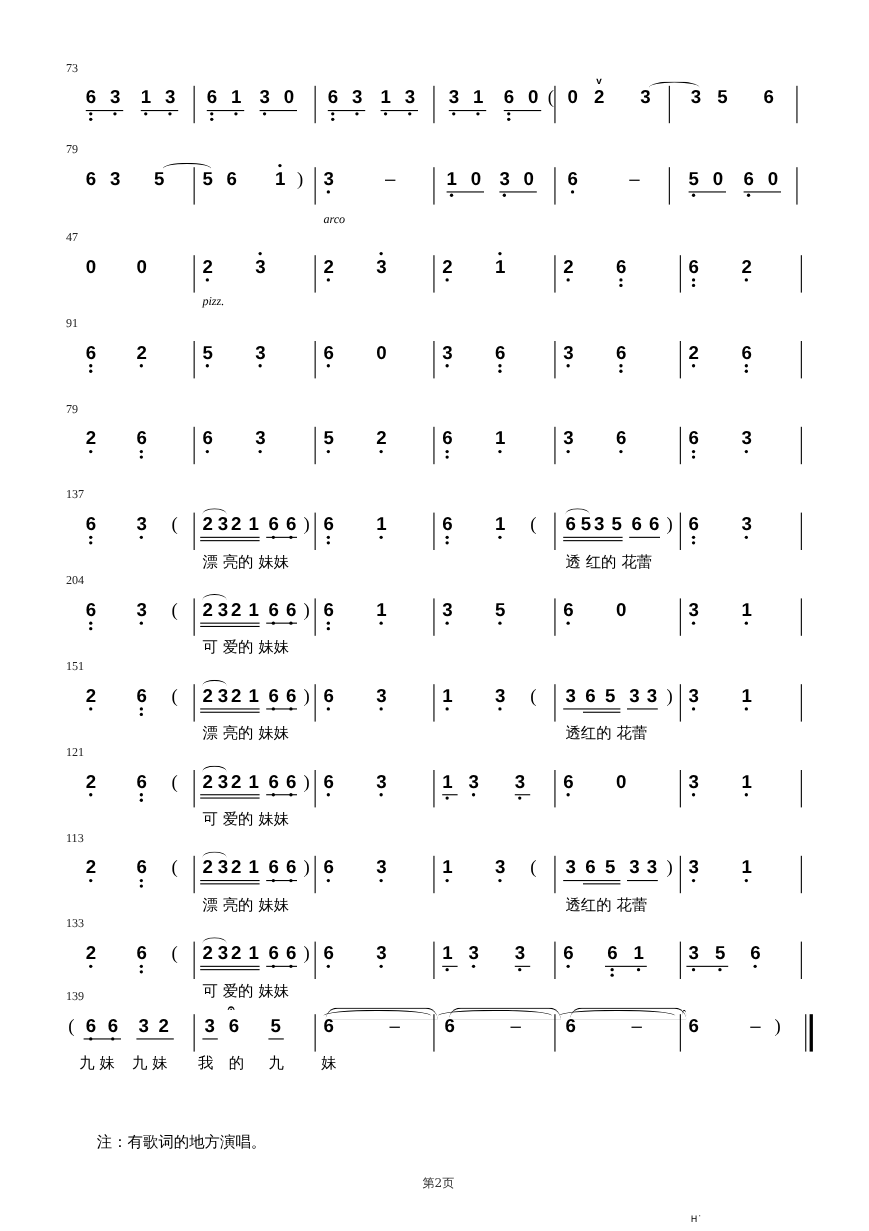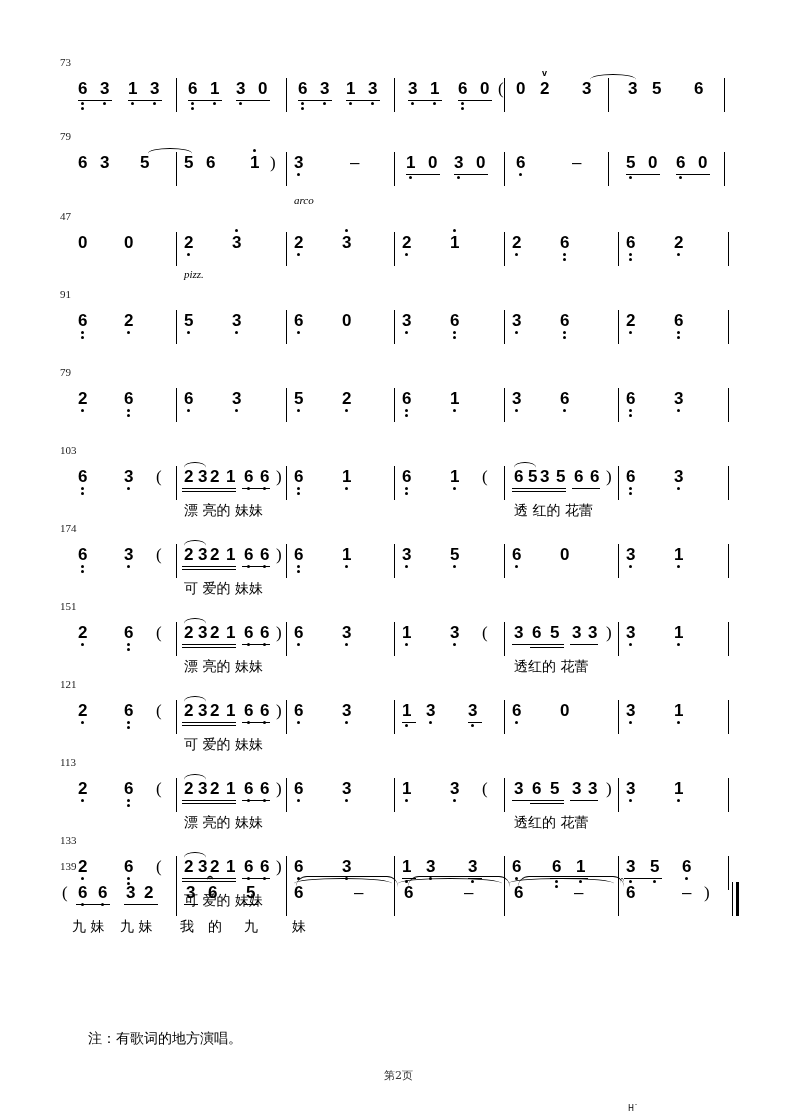--- a/index.html
+++ b/index.html
@@ -447,21 +447,21 @@
             </span></span>
         </div>
         <div class="tok" style="left: 606px;">
           <span class="digit">3<span class="dots-lo" style="top: 19px;">
               <i></i>
             </span></span>
         </div>
       </div>
     </div>
     <div class="system" style="top: 444px;">
-      <div class="bar-num">103</div>
+      <div class="bar-num">137</div>
       <div class="staff">
         <div class="barline" style="left: 108px; top: 6px;"></div>
         <div class="barline" style="left: 218px; top: 6px;"></div>
         <div class="barline" style="left: 326px; top: 6px;"></div>
         <div class="barline" style="left: 436px; top: 6px;"></div>
         <div class="barline" style="left: 550px; top: 6px;"></div>
         <div class="barline" style="left: 660px; top: 6px;"></div>
         <div class="tok" style="left: 10px;">
           <span class="digit">6<span class="dots-lo" style="top: 19px;">
               <i></i>
@@ -564,21 +564,21 @@
         <div class="ul" style="left: 504px; width: 28px; top: 28px;"></div>
         <div class="ul" style="left: 114px; width: 54px; top: 31px;"></div>
         <div class="ul" style="left: 444px; width: 54px; top: 31px;"></div>
         <div class="arc" style="left: 116px; width: 22px; top: 2px;"></div>
         <div class="arc" style="left: 446px; width: 22px; top: 2px;"></div>
         <div class="lyric" style="left: 116px; top: 42px;">漂  亮的 妹妹</div>
         <div class="lyric" style="left: 446px; top: 42px;">透  红的 花蕾</div>
       </div>
     </div>
     <div class="system" style="top: 522px;">
-      <div class="bar-num">174</div>
+      <div class="bar-num">204</div>
       <div class="staff">
         <div class="barline" style="left: 108px; top: 6px;"></div>
         <div class="barline" style="left: 218px; top: 6px;"></div>
         <div class="barline" style="left: 326px; top: 6px;"></div>
         <div class="barline" style="left: 436px; top: 6px;"></div>
         <div class="barline" style="left: 550px; top: 6px;"></div>
         <div class="barline" style="left: 660px; top: 6px;"></div>
         <div class="tok" style="left: 10px;">
           <span class="digit">6<span class="dots-lo" style="top: 19px;">
               <i></i>
@@ -1092,21 +1092,21 @@
         <div class="ul" style="left: 174px; width: 28px; top: 28px;"></div>
         <div class="ul" style="left: 334px; width: 14px; top: 28px;"></div>
         <div class="ul" style="left: 400px; width: 14px; top: 28px;"></div>
         <div class="ul" style="left: 482px; width: 38px; top: 28px;"></div>
         <div class="ul" style="left: 556px; width: 38px; top: 28px;"></div>
         <div class="ul" style="left: 114px; width: 54px; top: 31px;"></div>
         <div class="arc" style="left: 116px; width: 22px; top: 2px;"></div>
         <div class="lyric" style="left: 116px; top: 42px;">可  爱的 妹妹</div>
       </div>
     </div>
-    <div class="system" style="top: 860px;">
+    <div class="system" style="top: 900px;">
       <div class="bar-num">139</div>
       <div class="staff">
         <div class="barline" style="left: 108px; top: 6px;"></div>
         <div class="barline" style="left: 218px; top: 6px;"></div>
         <div class="barline" style="left: 326px; top: 6px;"></div>
         <div class="barline" style="left: 436px; top: 6px;"></div>
         <div class="barline" style="left: 550px; top: 6px;"></div>
         <div class="barline final" style="left: 664px; top: 6px;"></div>
         <div class="barline final-thick" style="left: 668px; top: 6px;"></div>
         <div class="tok" style="left: -6px;">

